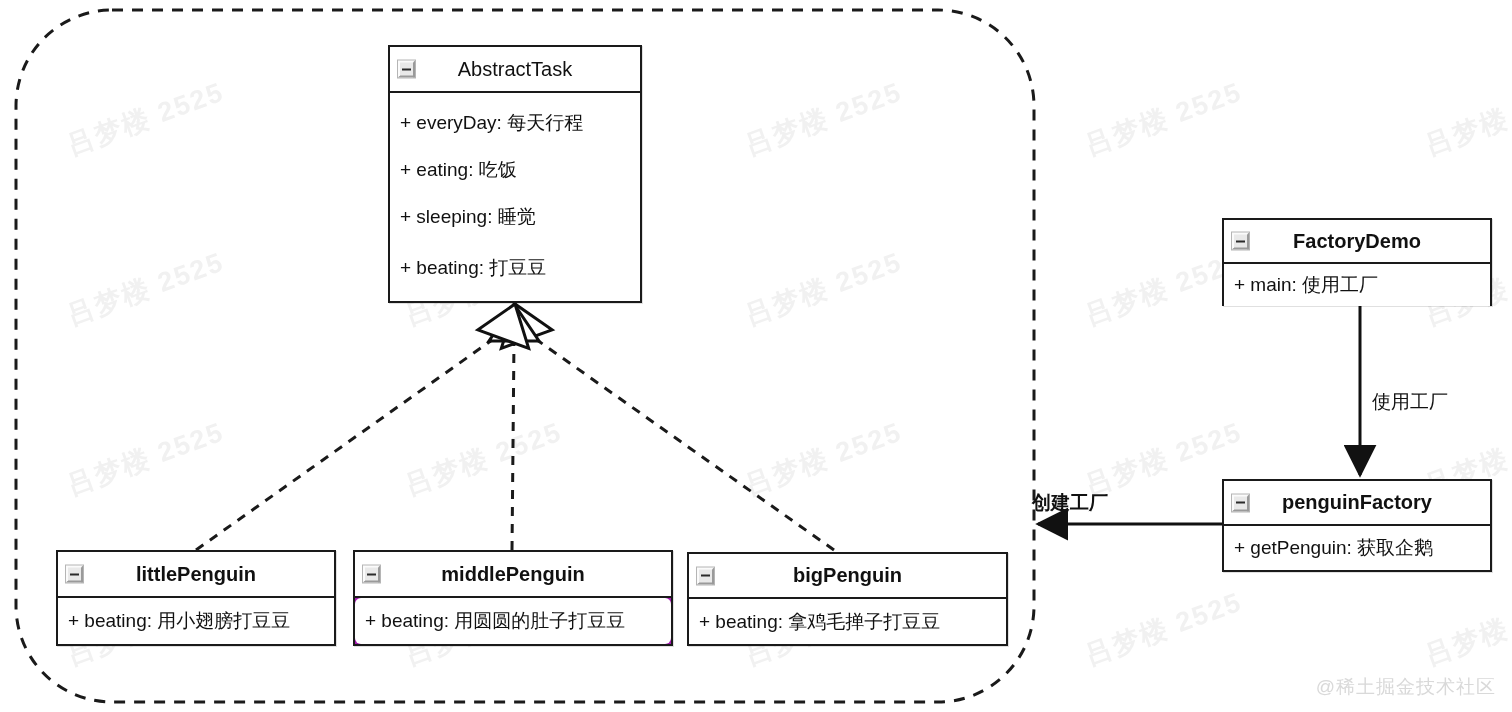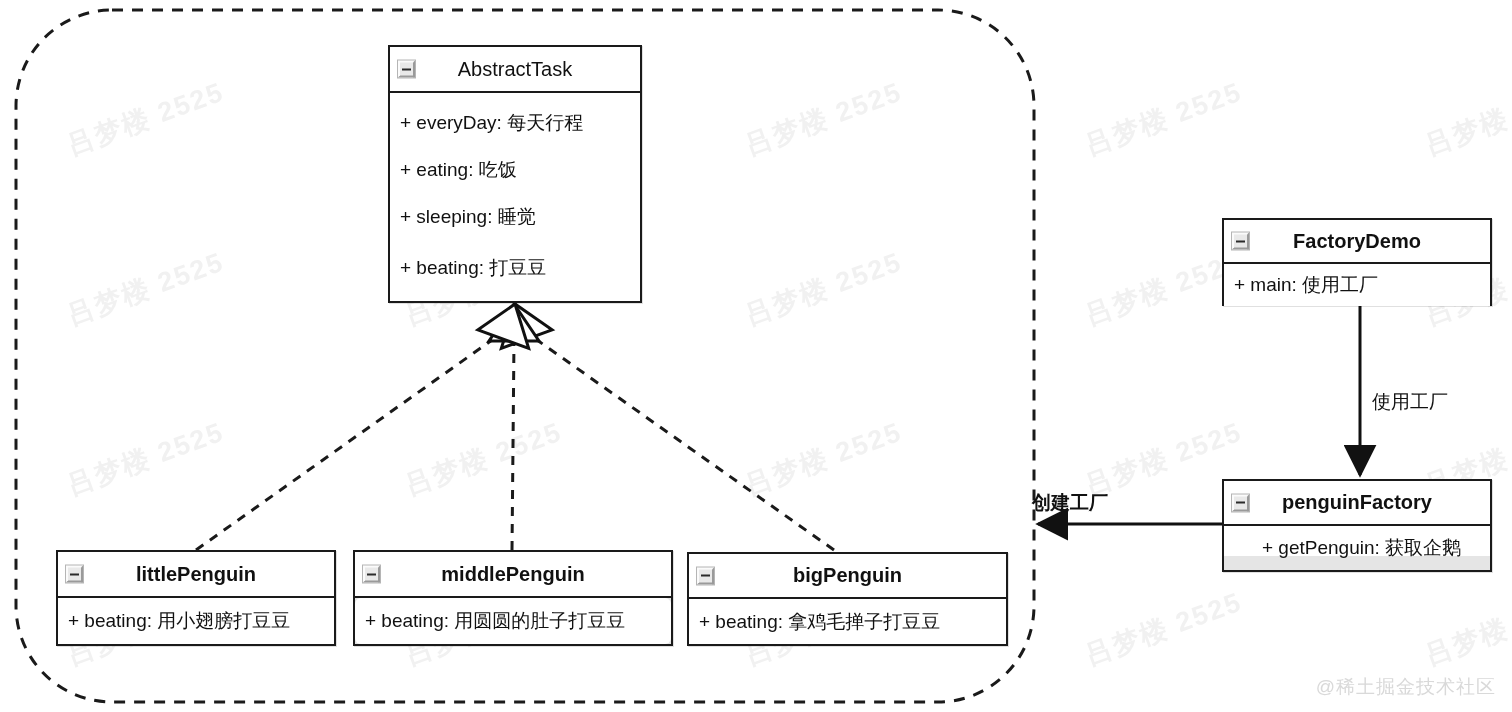--- a/index.html
+++ b/index.html
@@ -52,21 +52,21 @@
     position: absolute;
     inset: 0;
     z-index: 1;
     pointer-events: none;
   }
 
   
   .uml-class {
     position: absolute;
     z-index: 2;
-    background: #e5e5e5;
+    background: #a21caf;
     border: 2px solid #1a1a1a;
     box-sizing: border-box;
     box-shadow: 1px 1px 0 rgba(0,0,0,0.12);
   }
   .uml-header {
     position: relative;
     border-bottom: 2px solid #1a1a1a;
     box-sizing: border-box;
     display: flex;
     align-items: center;
@@ -235,21 +235,21 @@
     <div class="uml-body" style="height:42px;">
       <div class="uml-attr" style="height:42px;">+ main: 使用工厂</div>
     </div>
   </div>
 
   <div class="uml-class" style="left:1222px; top:479px; width:270px; height:93px;">
     <div class="uml-header" style="height:45px;justify-content:center;">
       <span class="collapse-icon"></span>
       <span class="uml-title bold">penguinFactory</span>
     </div>
-    <div class="uml-body" style="height:30px;padding-left:28px;">
+    <div class="uml-body" style="height:44px;">
       <div class="uml-attr" style="height:44px;">+ getPenguin: 获取企鹅</div>
     </div>
   </div>
 
   <div class="edge-label" style="left:1372px; top:389px;">使用工厂</div>
   <div class="edge-label" style="left:1032px; top:490px;font-weight:bold;">创建工厂</div>
 
   <div class="wm-brand">@稀土掘金技术社区</div>
 
 </div>

